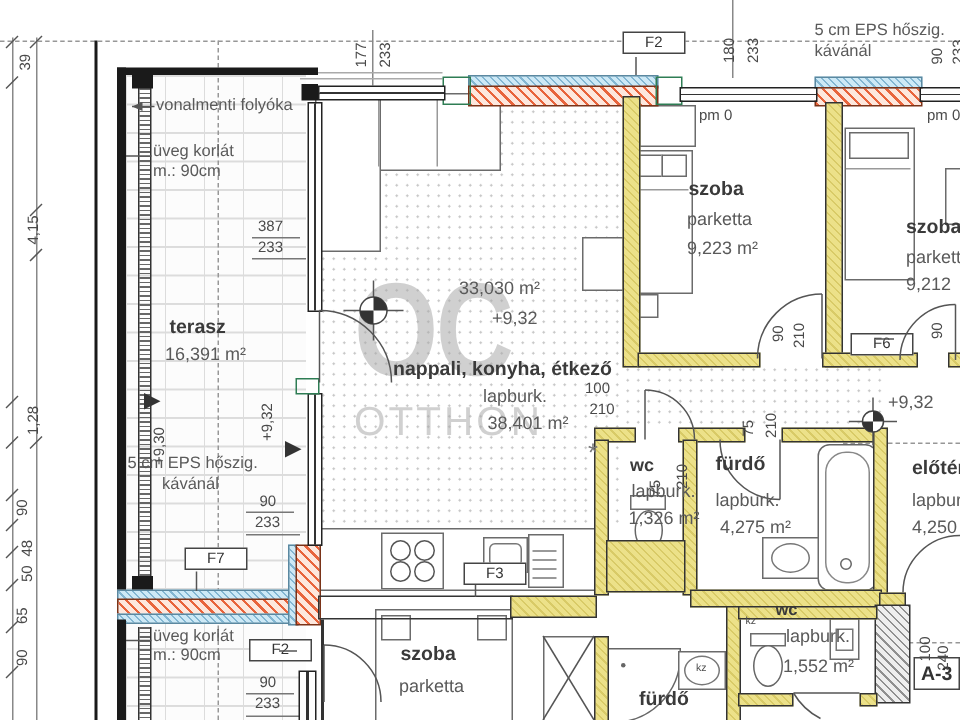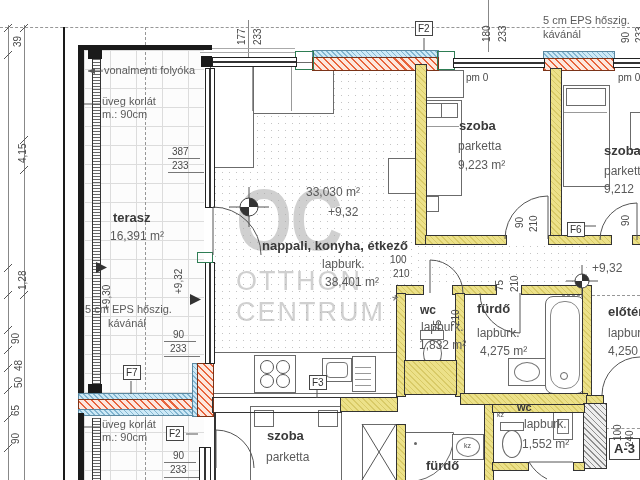--- a/index.html
+++ b/index.html
@@ -6,21 +6,21 @@
   #plan{position:relative;width:640px;height:480px;background:#fff;overflow:hidden;
         font-family:"Liberation Sans",sans-serif;color:#4a4a4a}
   .abs{position:absolute}
   .t{position:absolute;white-space:nowrap;color:#4d4d4d;font-size:10px;line-height:12px}
   .room{font-weight:bold;font-size:13px;color:#3a3a3a}
   .sub{font-size:12px;color:#5a5a5a}
   .dim{font-size:10px;color:#4a4a4a}
   .note{font-size:11px;color:#5a5a5a}
   .rt{transform-origin:0 0;transform:rotate(-90deg)}
   .tag{position:absolute;border:1px solid #444;background:#fff;font-size:10px;line-height:13px;
-       padding:0 2px;color:#333;z-index:6}
+       padding:0 14px;color:#333;z-index:6}
   .we{position:absolute;border:1px solid #7a3318;background:
       repeating-linear-gradient(45deg,#e8643c 0 1.5px,#fde7dd 1.5px 5px);z-index:4}
   .wi{position:absolute;border:1px solid #5b88a0;background:#cde9f6
       repeating-linear-gradient(45deg,rgba(70,140,180,.55) 0 1px,rgba(0,0,0,0) 1px 3.5px);z-index:4}
   .wy{position:absolute;border:1px solid #333;background:#ece189
       repeating-linear-gradient(45deg,rgba(180,160,40,.35) 0 1px,rgba(0,0,0,0) 1px 4px);z-index:4}
   .wg{position:absolute;border:1px solid #333;background:#d9d9d9
       repeating-linear-gradient(45deg,#8a8a8a 0 1px,rgba(0,0,0,0) 1px 4px),
       repeating-linear-gradient(-45deg,#8a8a8a 0 1px,rgba(0,0,0,0) 1px 4px);z-index:4}
   .wh{position:absolute;border:1px solid #333;background:
@@ -54,21 +54,20 @@
   #wm .wl{font-size:27px;font-weight:normal;letter-spacing:2px;display:block;margin-top:4px}
 </style>
 </head>
 <body>
 
 <div id="plan">
 
   <div id="wm">
     <span class="oc">OC</span>
     <span class="wl">OTTHON</span>
-    <span class="wl">CENTRUM</span>
   </div>
 
   <div class="tile" style="left:84px;top:50px;width:120px;height:343px"></div>
   <div class="tile" style="left:84px;top:413px;width:120px;height:67px"></div>
   <div class="dots" style="left:212px;top:64px;width:203px;height:286px"></div>
   <div class="dots" style="left:415px;top:243px;width:175px;height:42px"></div>
 
   <div class="dh" style="left:0;top:27px;width:640px"></div>
   <div class="dv" style="left:145px;top:27px;height:453px"></div>
   <div class="dh" style="left:562px;top:295px;width:78px"></div>
@@ -299,21 +298,21 @@
   <span class="t dim rt txt" style="left:514px;top:228px">90</span>
   <span class="t dim rt txt" style="left:528px;top:232px">210</span>
 
   <span class="t room txt" style="left:604px;top:145px">szoba</span>
   <span class="t sub txt" style="left:604px;top:165px">parketta</span>
   <span class="t sub txt" style="left:604px;top:183px">9,212</span>
   <span class="t dim rt txt" style="left:620px;top:226px">90</span>
 
   <span class="t room txt" style="left:420px;top:304px;font-size:12px">wc</span>
   <span class="t sub txt" style="left:421px;top:321px">lapburk.</span>
-  <span class="t sub txt" style="left:419px;top:339px">1,832 m²</span>
+  <span class="t sub txt" style="left:419px;top:339px">1,326 m²</span>
   <span class="t dim rt txt" style="left:432px;top:331px">75</span>
   <span class="t dim rt txt" style="left:450px;top:326px">210</span>
   <span class="t room txt" style="left:477px;top:303px">fürdő</span>
   <span class="t sub txt" style="left:477px;top:327px">lapburk.</span>
   <span class="t sub txt" style="left:480px;top:345px">4,275 m²</span>
   <span class="t dim rt txt" style="left:494px;top:291px">75</span>
   <span class="t dim rt txt" style="left:509px;top:292px">210</span>
   <span class="t sub txt" style="left:592px;top:262px">+9,32</span>
   <span class="t room txt" style="left:608px;top:306px">előtér</span>
   <span class="t sub txt" style="left:608px;top:327px">lapburk.</span>

